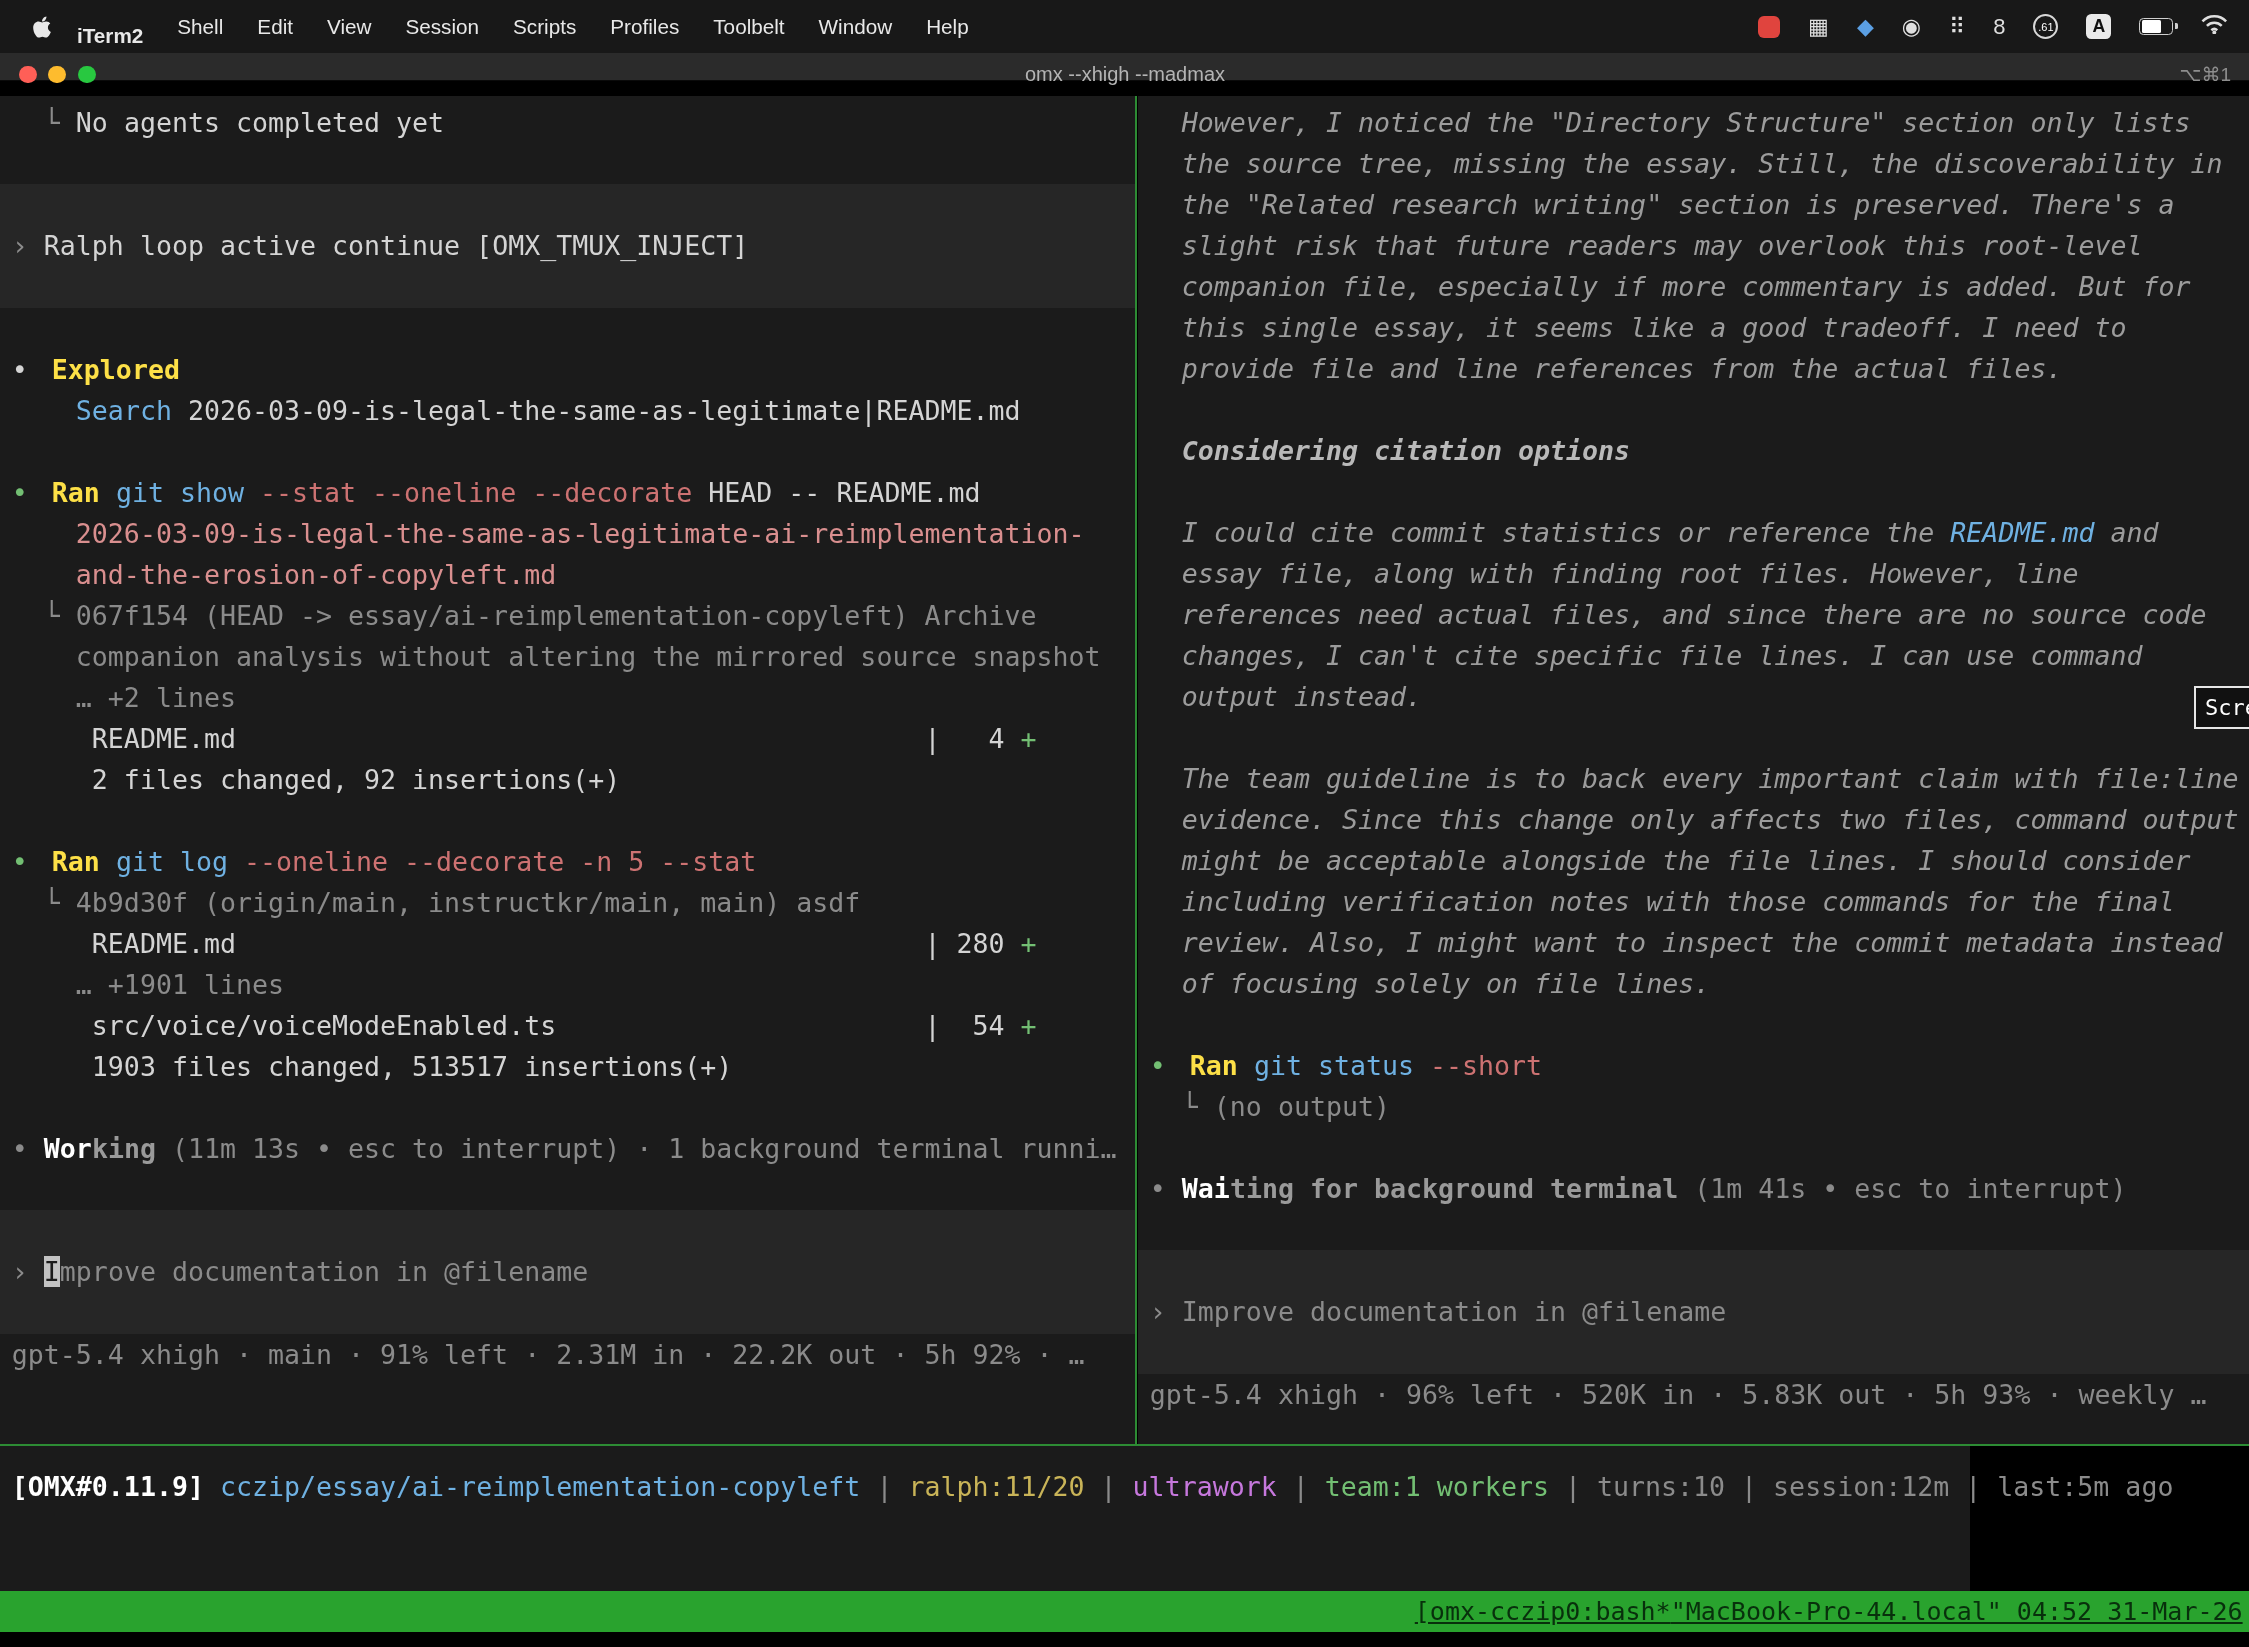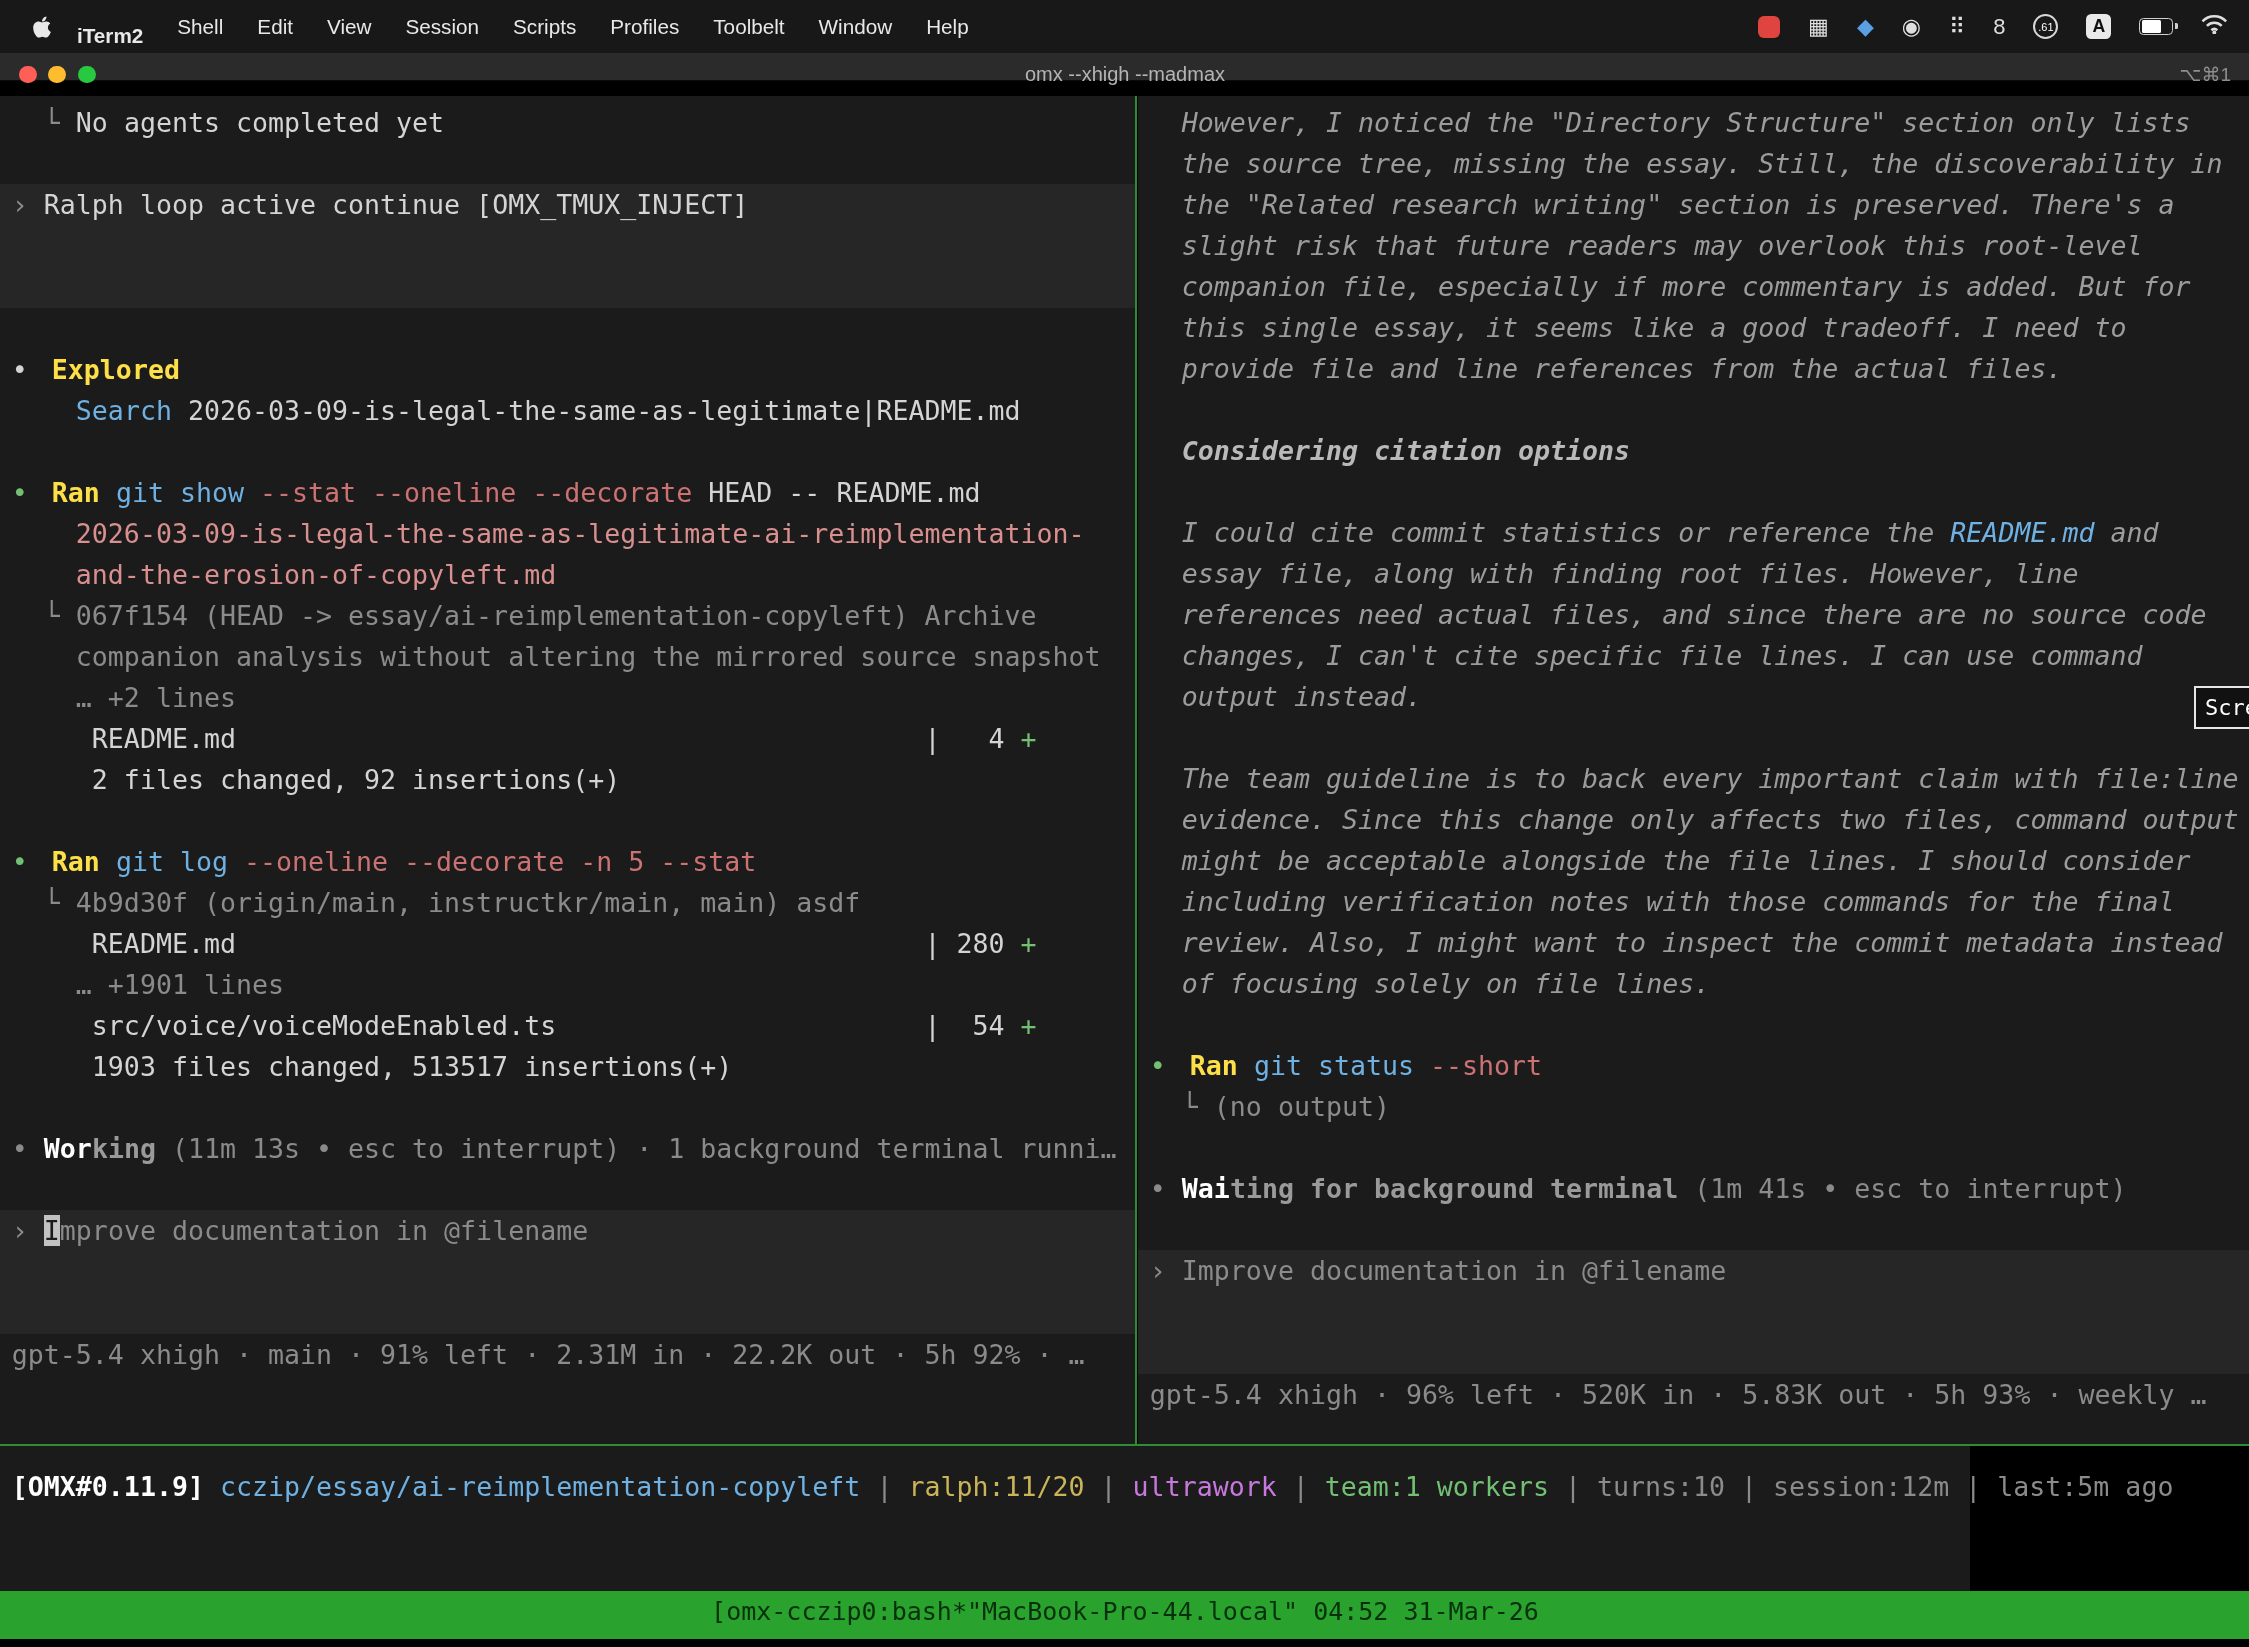--- a/index.html
+++ b/index.html
@@ -31,21 +31,21 @@
   .win-shortcut{position:absolute;right:19px;top:0;height:43px;line-height:43px;color:#8e8e8e;font-family:"Liberation Sans",sans-serif;font-size:19px;}
 
   
   .pane{position:absolute;top:96px;height:1348px;background:#1b1b1b;box-sizing:border-box;padding:5.9px 0 0 11.8px;overflow:hidden;}
   .pane-left{left:0;width:1135px;}
   .pane-right{left:1138px;width:1112px;}
   .v-divider{position:absolute;left:1135px;top:96px;width:2.2px;height:1350px;background:#2d8c34;}
   .h-divider{position:absolute;left:0;top:1444px;width:2250px;height:2.2px;background:#2d8c34;}
 
   .tline{height:41px;line-height:41px;font-size:26.6px;white-space:pre;color:#d4d4d4;}
-  .promptbox{height:124px;display:flex;background:#262626;margin-left:-11.8px;padding-left:11.8px;}
+  .promptbox{height:124px;display:flex;align-items:center;background:#262626;margin-left:-11.8px;padding-left:11.8px;}
 
   .s-fg{color:#d4d4d4;}
   .s-b{color:#fde047;font-weight:700;margin-left:8px;}
   .s-w{color:#ffffff;font-weight:700;}
   .s-dim{color:#8b8b8b;}
   .s-dimb{color:#9a9a9a;font-weight:700;}
   .s-blue{color:#6fb1e2;}
   .s-red{color:#cd7272;}
   .s-pink{color:#d98f8f;}
   .s-green{color:#73bf73;}
@@ -53,21 +53,21 @@
   .s-itb{color:#b9b9b9;font-style:italic;font-weight:700;}
   .s-itblue{color:#6fb1e2;font-style:italic;}
   .s-yellow{color:#c9b458;}
   .s-magenta{color:#c678dd;}
   .s-cur{background:#c2c2c2;color:#1b1b1b;}
 
   
   .bottompane{position:absolute;left:0;top:1446px;width:1970px;height:145px;background:#1b1b1b;box-sizing:border-box;padding:20px 0 0 11.8px;}
 
   
-  .tmuxbar{position:absolute;left:0;top:1591px;width:2250px;height:48px;background:#29a32e;color:#08300c;font-size:25px;line-height:41px;display:flex;justify-content:center;box-sizing:border-box;padding:0 7.4px;white-space:pre;}
+  .tmuxbar{position:absolute;left:0;top:1591px;width:2250px;height:41px;background:#29a32e;color:#08300c;font-size:25px;line-height:41px;display:flex;justify-content:flex-end;box-sizing:border-box;padding:0 7.4px;white-space:pre;text-decoration:underline;}
 
   
   .overlaybox{position:absolute;left:2194px;top:686px;width:56px;height:43px;background:#111;border:2.2px solid #e6e6e6;border-right:none;box-sizing:border-box;color:#fff;font-size:22px;display:flex;align-items:center;padding-left:8.9px;white-space:pre;}
 </style>
 </head>
 <body>
 
 <div class="screen">
 
   <div class="menubar">

